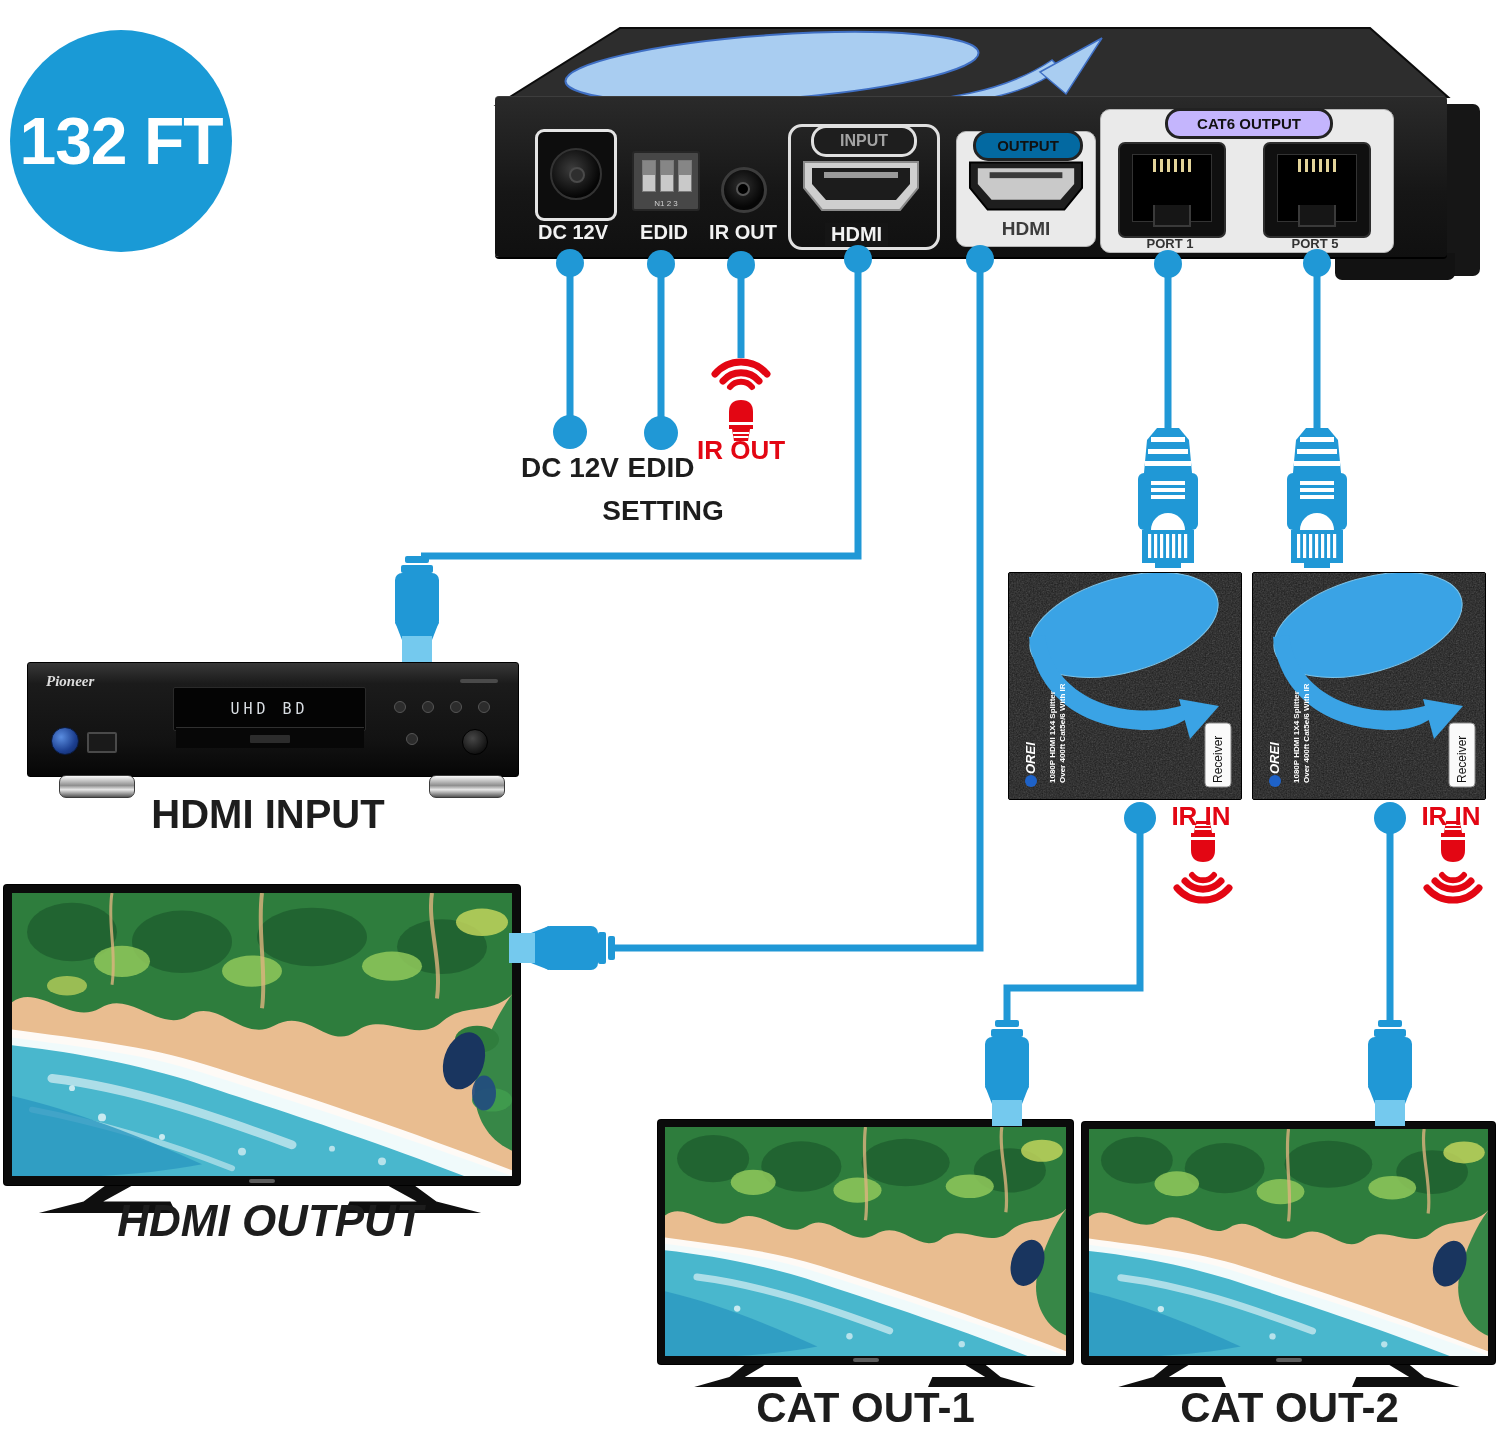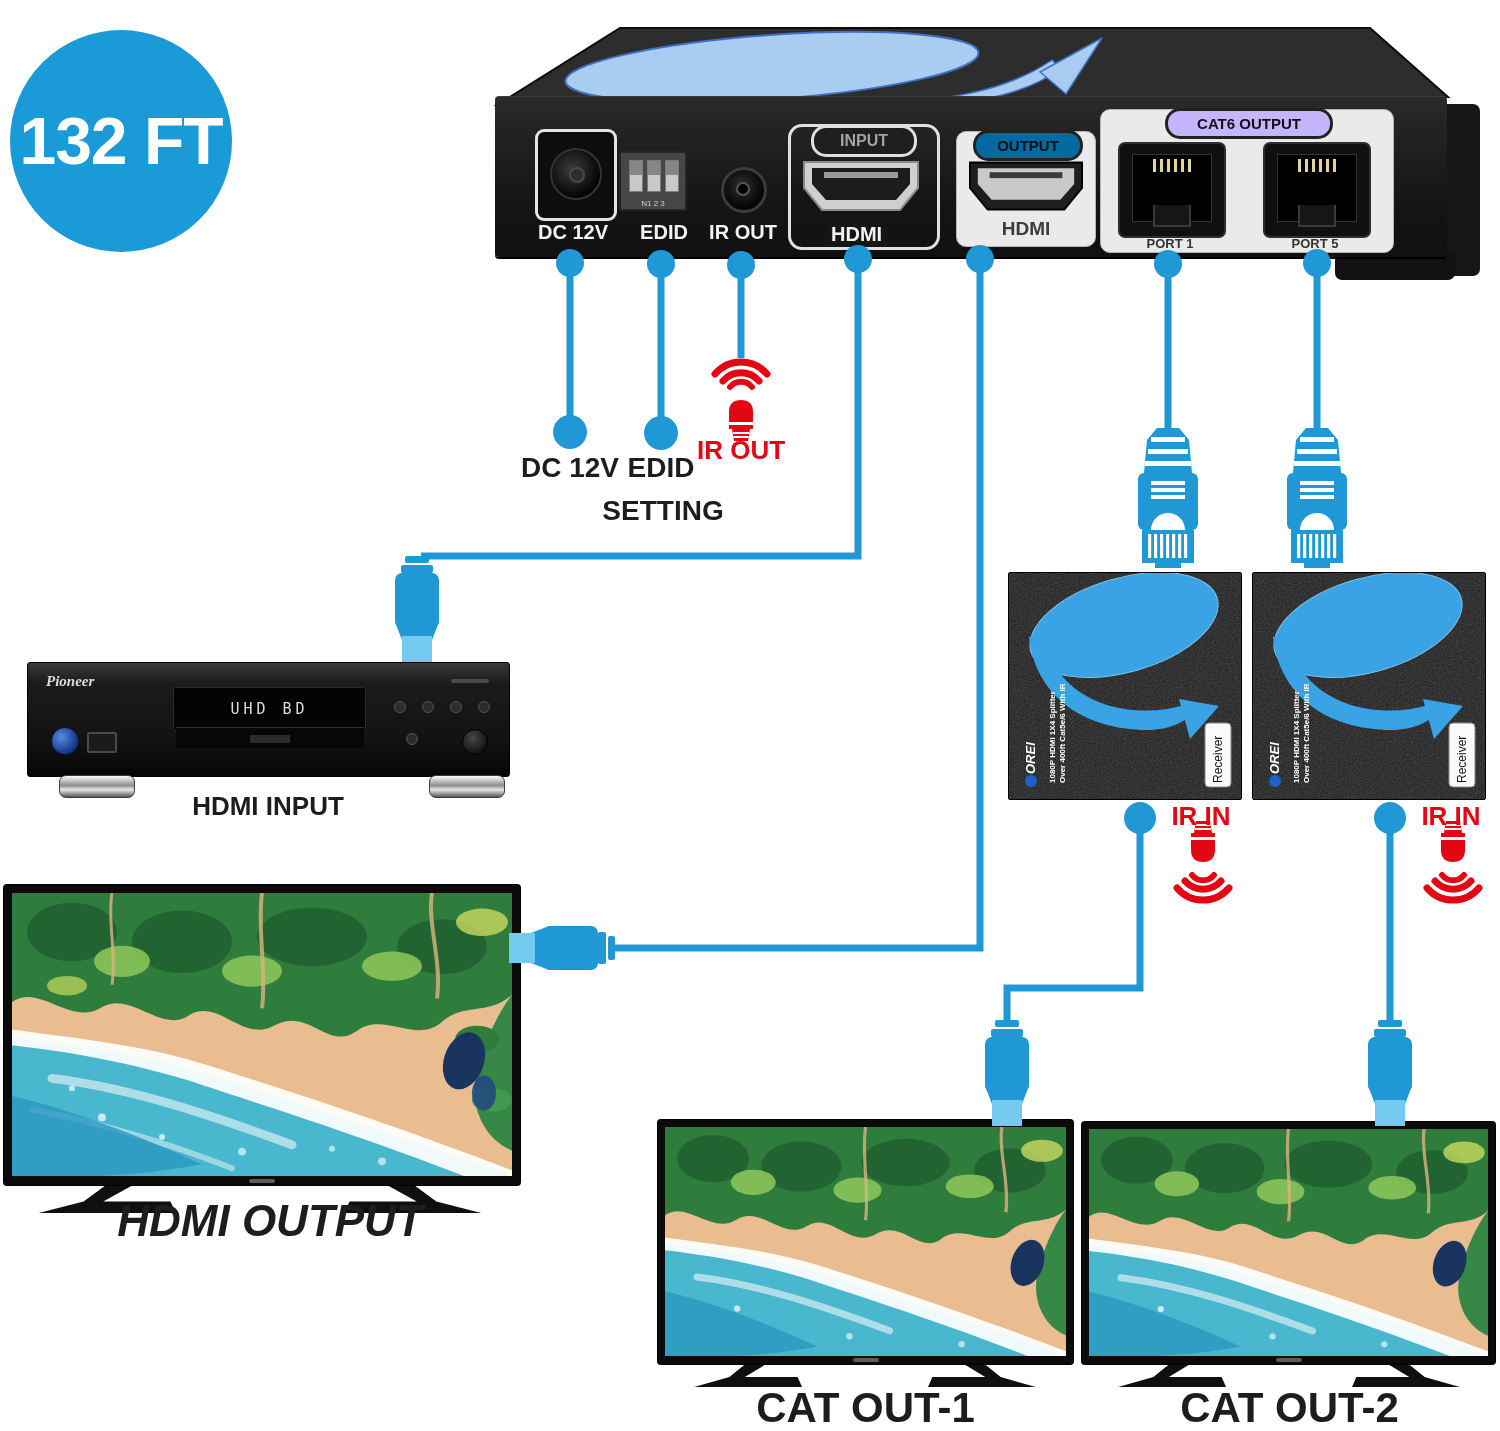--- a/index.html
+++ b/index.html
@@ -18,21 +18,21 @@
   #tx-front{left:495px;top:96px;width:952px;height:160px;z-index:10;border-radius:4px;
             background:linear-gradient(180deg,#2a2a2a,#161616 60%,#101010);
             border-top:1px solid #3d3d3d;box-shadow:0 2px 0 #000;}
   .port-lbl{position:absolute;color:#f2f2f2;font-weight:bold;font-size:20px;text-align:center;}
   #dc-outline{position:absolute;left:40px;top:32px;width:76px;height:86px;border:3px solid #e4e4e4;
               border-radius:9px;background:#0d0d0d;}
   #dc-jack{position:absolute;left:12px;top:16px;width:48px;height:48px;border-radius:50%;
            background:radial-gradient(circle at 42% 40%,#3c3c3c,#050505 70%);border:2px solid #333;}
   #dc-pin{position:absolute;left:17px;top:17px;width:12px;height:12px;border-radius:50%;
           background:#2e2e2e;border:2px solid #4a4a4a;}
-  #dip{position:absolute;left:124px;top:54px;width:64px;height:56px;background:#474747;
+  #dip{position:absolute;left:137px;top:54px;width:64px;height:56px;background:#474747;
        border:2px solid #262626;border-radius:3px;}
   .dipsw{position:absolute;top:7px;width:12px;height:30px;background:#c9c9c9;border:1px solid #7a7a7a;}
   .dipsw i{display:block;height:14px;background:#868686;}
   #dip .dlbl{position:absolute;left:0;right:0;bottom:1px;text-align:center;font-size:8px;color:#cfcfcf;}
   #ir-jack{position:absolute;left:226px;top:70px;width:40px;height:40px;border-radius:50%;
            background:radial-gradient(circle at 45% 40%,#2f2f2f,#060606 65%);border:3px solid #3c3c3c;}
   #ir-jack i{position:absolute;left:12px;top:12px;width:10px;height:10px;border-radius:50%;
              background:#000;border:2px solid #555;}
   #input-outline{position:absolute;left:293px;top:27px;width:146px;height:120px;
                  border:3px solid #e0e0e0;border-radius:14px;}
@@ -56,21 +56,21 @@
   .rj45 .pins{position:absolute;top:15px;left:50%;transform:translateX(-50%);display:flex;gap:4px;}
   .rj45 .pin{width:3px;height:13px;background:#e3d49a;}
   .rj45 .latch{position:absolute;bottom:9px;left:50%;transform:translateX(-50%);width:34px;height:20px;
                background:#161616;border:2px solid #3a3a3a;border-top:none;}
   .panel-lbl{position:absolute;font-weight:bold;color:#333;text-align:center;}
   #tx-tab{left:1447px;top:104px;width:33px;height:172px;background:#161616;border-radius:0 7px 7px 0;z-index:9;}
   #tx-step{left:1335px;top:253px;width:120px;height:27px;background:#121212;border-radius:0 0 7px 7px;z-index:9;}
   
   #player{left:27px;top:662px;width:481px;height:113px;z-index:10;border-radius:3px;
           background:linear-gradient(180deg,#383838,#1b1b1b 18%,#121212 70%,#060606);
-          border:1px solid #000;}
+          border:1px solid #000;padding-left:9px;}
   #player .brand{position:absolute;left:18px;top:10px;color:#dcdcdc;font-size:15px;font-weight:bold;
                  font-style:italic;font-family:"Liberation Serif",serif;}
   #pl-model{position:absolute;right:20px;top:16px;width:38px;height:4px;background:#4a4a4a;border-radius:2px;}
   #pl-display{position:absolute;left:145px;top:24px;width:191px;height:42px;background:#040404;
               border:1px solid #2a2a2a;border-radius:2px;display:flex;align-items:center;justify-content:center;}
   #pl-display span{color:#d9dee3;font-family:"DejaVu Sans Mono",monospace;font-size:15px;letter-spacing:4px;}
   #pl-tray{position:absolute;left:148px;top:64px;width:188px;height:20px;background:#070707;
            border-top:1px solid #303030;}
   #pl-tray i{position:absolute;left:74px;top:7px;width:40px;height:8px;background:#2c2c2c;border-radius:1px;}
   #pl-emblem{position:absolute;left:23px;top:64px;width:26px;height:26px;border-radius:50%;
@@ -221,21 +221,21 @@
     <div id="pl-usb"></div>
     <div class="pl-btn" style="left:366px;"></div>
     <div class="pl-btn" style="left:394px;"></div>
     <div class="pl-btn" style="left:422px;"></div>
     <div class="pl-btn" style="left:450px;"></div>
     <div class="pl-btn" style="left:378px;top:70px;"></div>
     <div id="pl-knob"></div>
     <div class="pl-foot" style="left:31px;"></div>
     <div class="pl-foot" style="left:401px;"></div>
   </div>
-  <div class="lbl" style="left:103px;top:793px;width:330px;font-size:26px;">HDMI INPUT</div>
+  <div class="lbl" style="left:103px;top:793px;width:330px;font-size:40px;">HDMI INPUT</div>
 
   <div class="receiver" style="left:1008px;">
     <svg width="232" height="226" viewBox="0 0 232 226">
       <defs>
         <filter id="nz1" x="0" y="0" width="100%" height="100%">
           <feTurbulence type="fractalNoise" baseFrequency="0.7" numOctaves="2" stitchTiles="stitch"></feTurbulence>
           <feColorMatrix type="saturate" values="0"></feColorMatrix>
         </filter>
       </defs>
       <rect width="232" height="226" fill="#1b1b1b"></rect>

